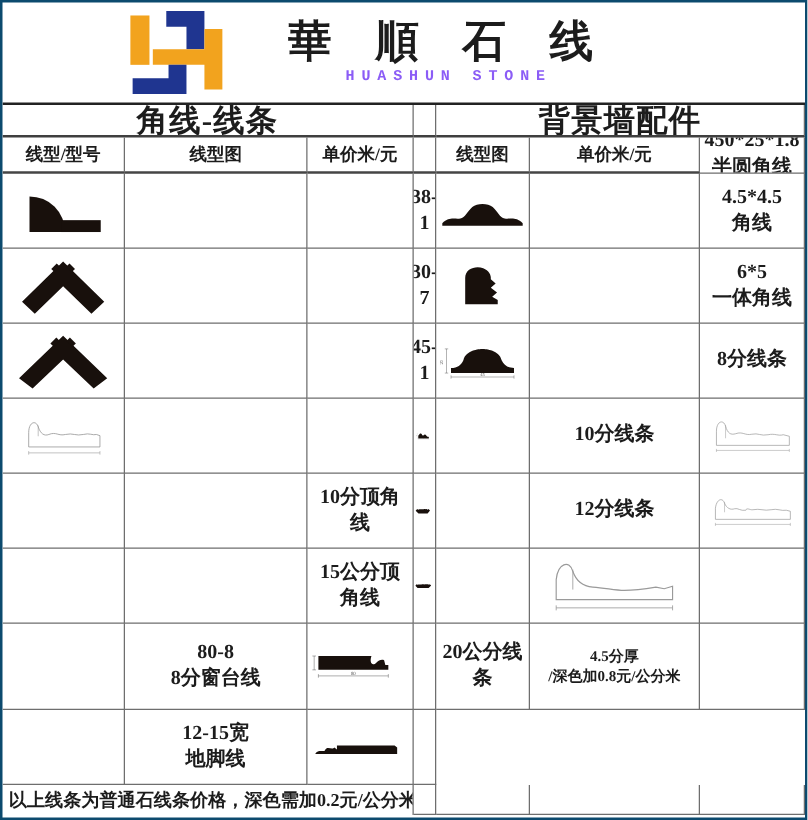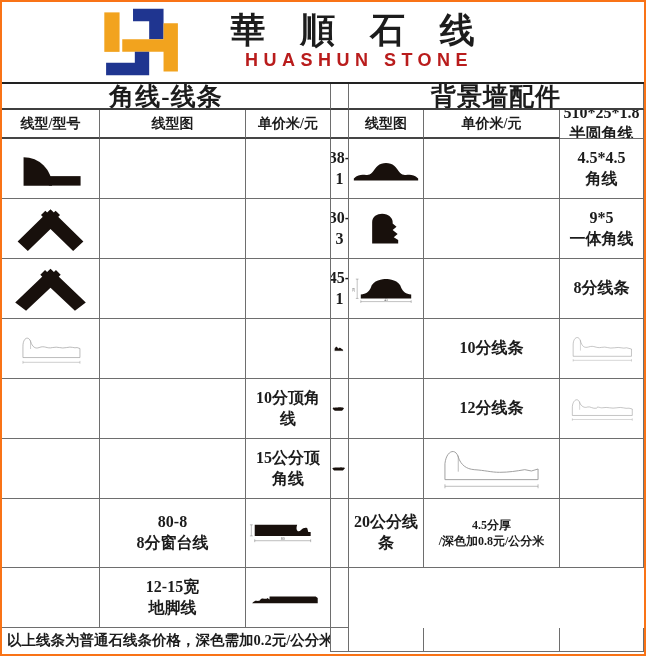--- a/index.html
+++ b/index.html
@@ -1,30 +1,30 @@
 <!DOCTYPE html>
 <html><head>
 <meta charset="utf-8">
 <style>
   html,body{margin:0;padding:0;background:#e8e8e8;}
   .page{
-    width:646px;height:656px;background:#ffffff;border:2px solid #f97316;
+    width:646px;height:656px;background:#ffffff;border:2px solid #0c4a6e;
     box-sizing:border-box;position:relative;overflow:hidden;
     font-family:"Liberation Serif","DejaVu Serif",serif;color:#1c1c1c;
   }
   header.brand{
     height:82px;border-bottom:2px solid #222;box-sizing:border-box;
     display:flex;align-items:center;justify-content:center;gap:44px;
     padding-right:60px;
   }
   .logo{width:88px;height:70px;flex:0 0 auto;}
   .titles{display:flex;flex-direction:column;align-items:center;}
   .brand-cn{font-size:35px;font-weight:bold;letter-spacing:13px;white-space:nowrap;line-height:1.05;}
-  .brand-en{font-family:Liberation Sans, sans-serif;font-size:18px;font-weight:bold;
-    letter-spacing:5.5px;color:#b91c1c;margin-top:1px;white-space:nowrap;}
+  .brand-en{font-family:Liberation Mono, monospace;font-size:12px;font-weight:bold;
+    letter-spacing:5.5px;color:#8b5cf6;margin-top:1px;white-space:nowrap;}
   .grid{
     display:grid;
     grid-template-columns:98px 146px 85px 18px 75px 136px 84px;
     grid-template-rows:26px 29px 60px 60px 60px 60px 60px 60px 69px 60px 24px;
   }
   .c{
     border-right:1px solid #6e6e6e;border-bottom:1px solid #6e6e6e;
     display:flex;align-items:center;justify-content:center;
     text-align:center;overflow:hidden;box-sizing:border-box;
   }
@@ -58,21 +58,21 @@
   <div class="grid" id="grid">
       <div class="c r-title" style="grid-column: 1 / span 3;">角线-线条</div>
       <div class="c r-title gap"></div>
       <div class="c r-title" style="grid-column: 5 / span 3;">背景墙配件</div>
       <div class="c r-head">线型/型号</div>
       <div class="c r-head">线型图</div>
       <div class="c r-head">单价米/元</div>
       <div class="c r-head gap"></div>
       <div class="c r-head">线型图</div>
       <div class="c r-head">单价米/元</div>
-      <div class="c model">510*25*1.8
+      <div class="c model">450*25*1.8
 半圆角线</div>
       <div class="c shape">
         <svg width="120" height="54" viewBox="0 0 120 54">
           <path d="M26,48 V12 A36 36 0 0 1 62,48 Z" fill="#18100C"></path>
           <rect x="58" y="36" width="40" height="12" fill="#18100C"></rect>
         </svg>
       </div>
       <div class="c price"></div>
       <div class="c gap"></div>
       <div class="c model">38-1</div>
@@ -86,28 +86,28 @@
 角线</div>
       <div class="c shape">
         <svg width="122" height="58" viewBox="0 0 130 62">
           <path d="M65,4 L110,48 L96,61 L65,31 L34,61 L20,48 Z" fill="#18100C"></path>
           <path d="M52,12 l6,-6 3.5,3.5 -6,6 Z" fill="#18100C"></path>
           <path d="M78,12 l-6,-6 -3.5,3.5 6,6 Z" fill="#18100C"></path>
         </svg>
       </div>
       <div class="c price"></div>
       <div class="c gap"></div>
-      <div class="c model">30-3</div>
+      <div class="c model">30-7</div>
       <div class="c shape">
         <svg width="110" height="56" viewBox="0 0 130 64">
           <path d="M40,58 V20 C40,6 56,2 66,6 C74,9 78,16 77,22 L84,28 L77,34 L86,41 L79,47 L87,52 L87,58 Z" fill="#18100C"></path>
         </svg>
       </div>
       <div class="c price"></div>
-      <div class="c model">9*5
+      <div class="c model">6*5
 一体角线</div>
       <div class="c shape">
         <svg width="130" height="60" viewBox="0 0 140 64">
           <path d="M70,2 L122,52 L106,64 L70,30 L34,64 L18,52 Z" fill="#18100C"></path>
           <path d="M55,11 l7,-7 4,4 -7,7 Z" fill="#18100C"></path>
           <path d="M85,11 l-7,-7 -4,4 7,7 Z" fill="#18100C"></path>
         </svg>
       </div>
       <div class="c price"></div>
       <div class="c gap"></div>

